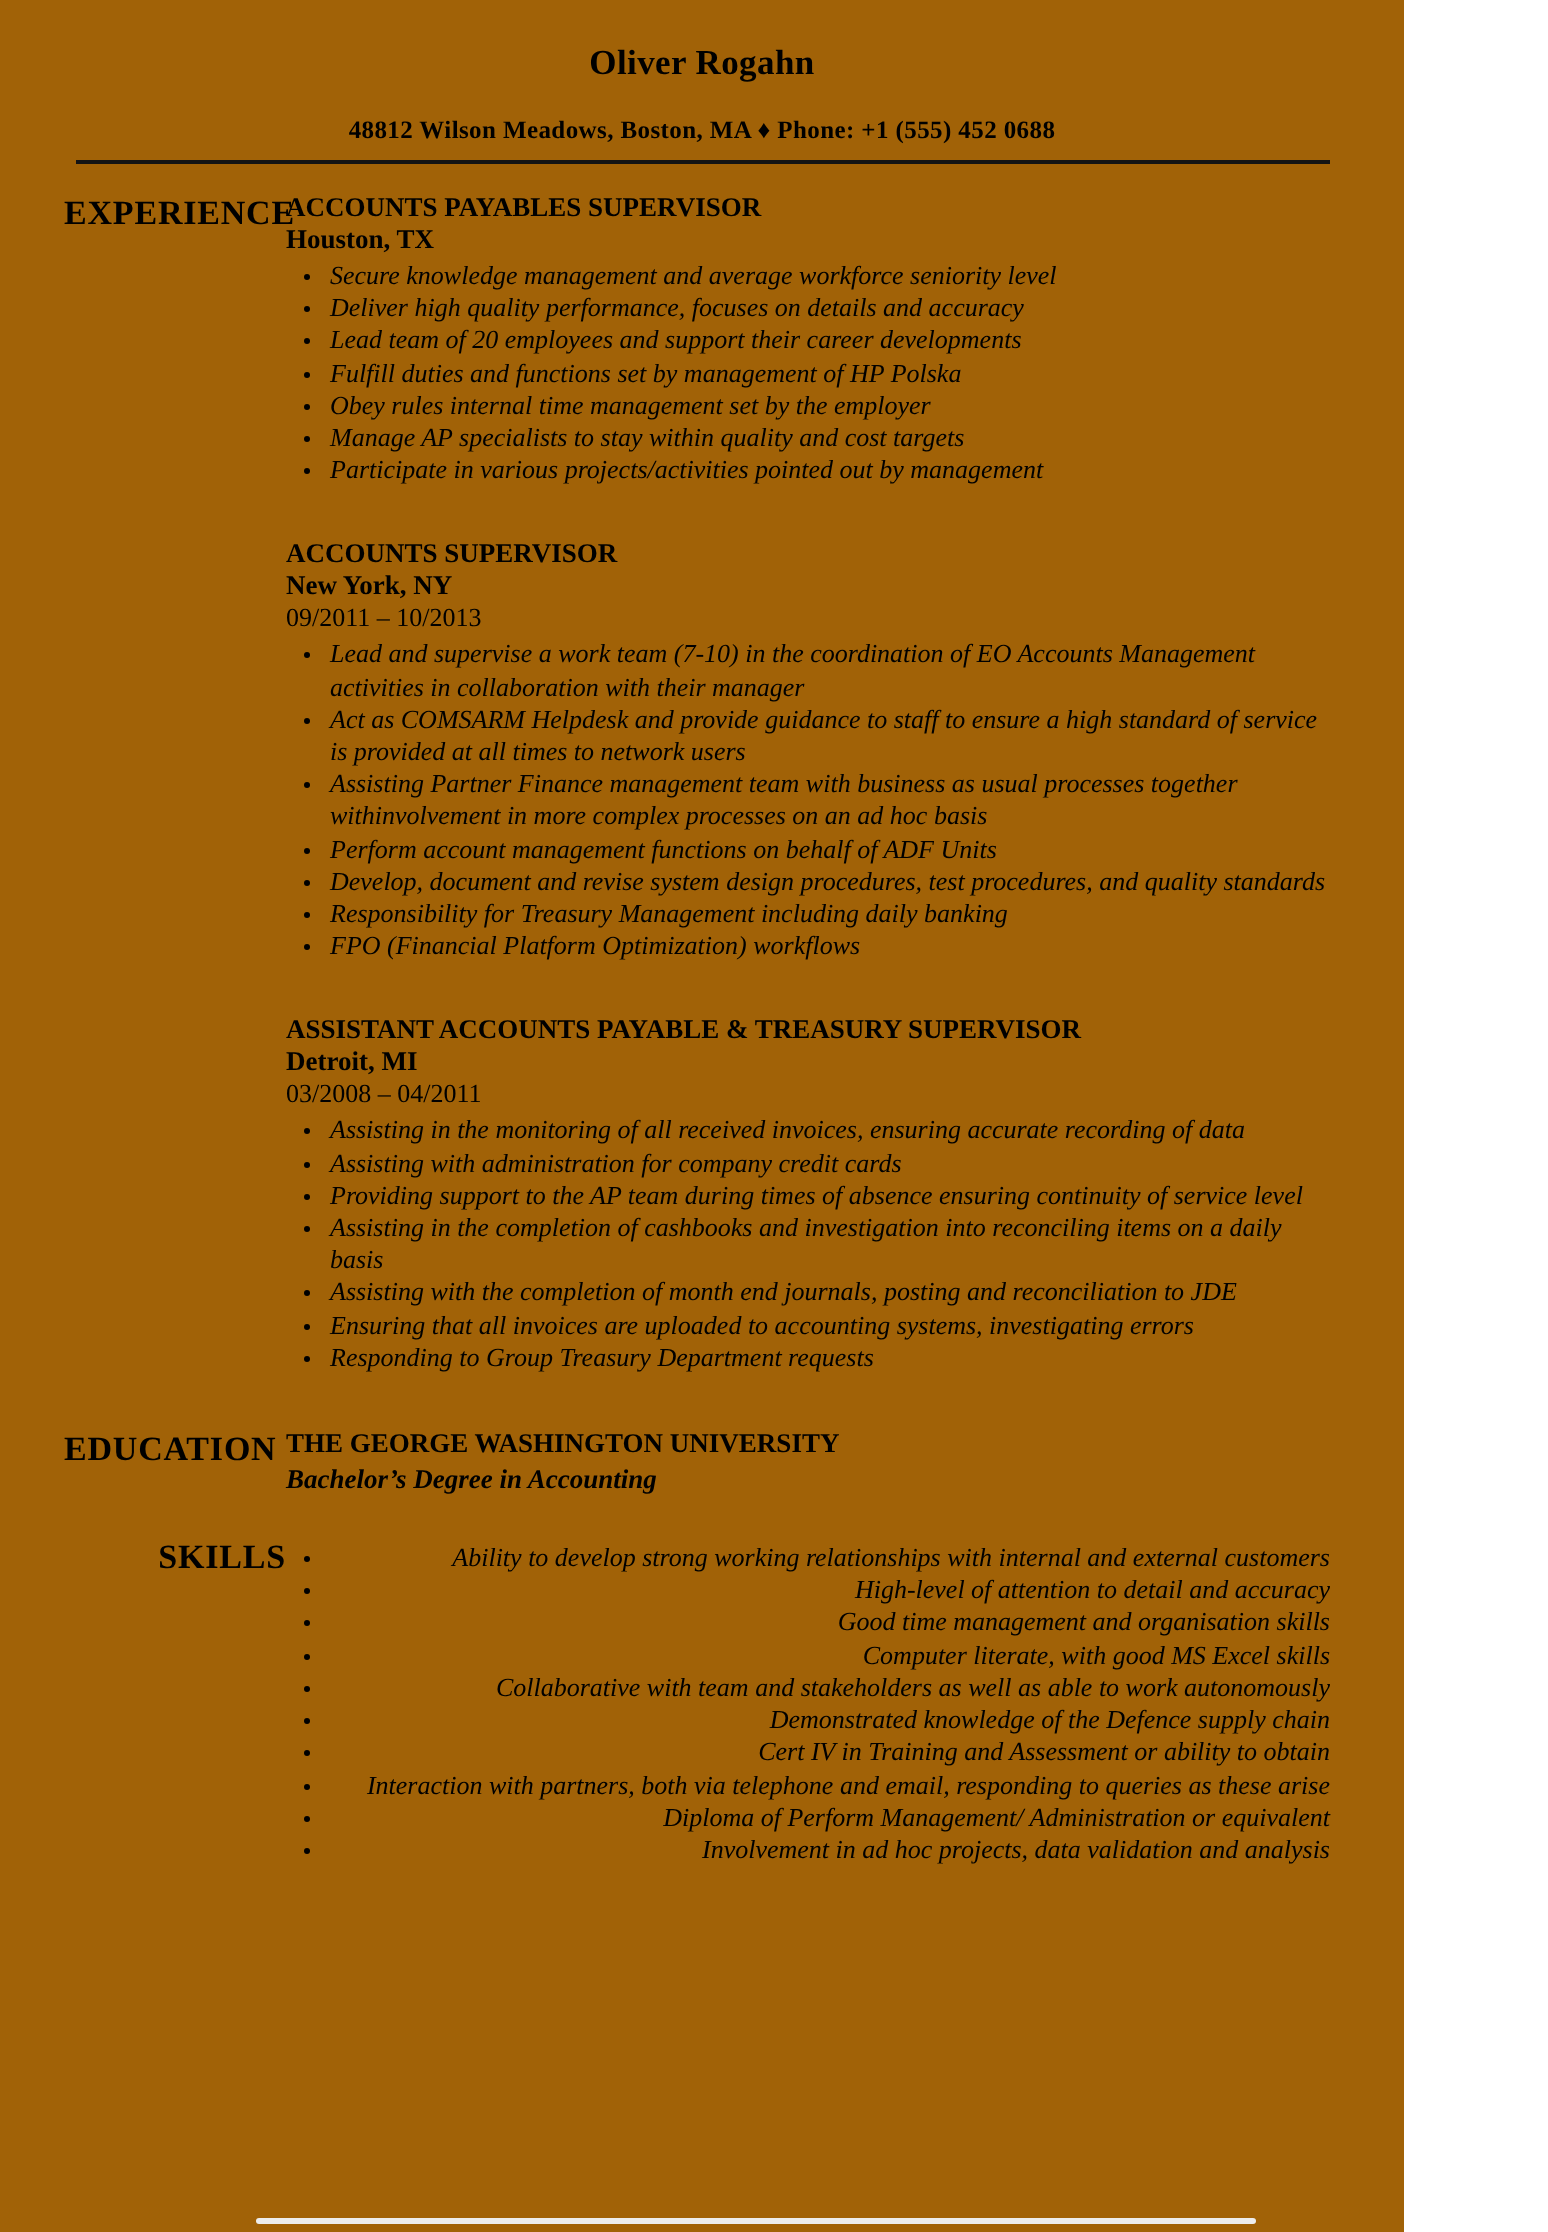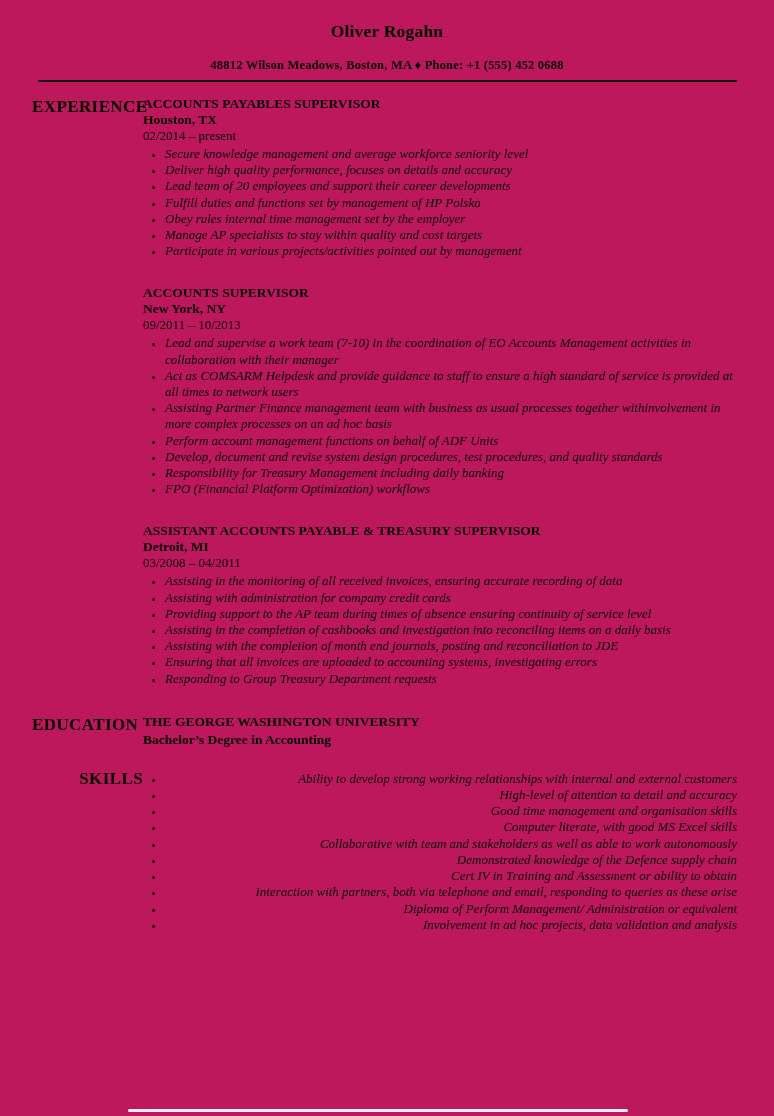--- a/index.html
+++ b/index.html
@@ -6,23 +6,23 @@
   html, body { background: #ffffff; }
   body {
     width: 774px;
     height: 1116px;
     font-family: "Liberation Serif", "DejaVu Serif", serif;
     color: #000;
     position: relative;
     overflow: hidden;
   }
   .page {
-    width: 774px;
+    width: 702px;
     height: 1116px;
-    background: #be185d;
+    background: #a16207;
     position: relative;
   }
   
   .header {
     text-align: center;
     padding-top: 21px;
   }
   .name {
     font-size: 17.5px;
     font-weight: bold;
@@ -89,20 +89,21 @@
   .school {
     font-weight: bold;
     font-size: 13.5px;
     line-height: 15px;
   }
   .degree {
     font-weight: bold;
     font-size: 13.5px;
     line-height: 15px;
     margin-top: 3px;
+    font-style: italic;
   }
   
   .bottom-edge {
     position: absolute;
     left: 128px;
     bottom: 4px;
     width: 500px;
     height: 3px;
     background: #ededed;
     border-radius: 2px;
@@ -120,21 +121,20 @@
   </div>
 
   <div class="content">
 
     <div class="section">
       <div class="section-label">EXPERIENCE</div>
       <div class="section-body">
           <div class="job">
             <div class="job-title">ACCOUNTS PAYABLES SUPERVISOR</div>
             <div class="job-location">Houston, TX</div>
-            <div class="job-dates">02/2014 – present</div>
             <ul class="bullets">
               <li>Secure knowledge management and average workforce seniority level</li>
               <li>Deliver high quality performance, focuses on details and accuracy</li>
               <li>Lead team of 20 employees and support their career developments</li>
               <li>Fulfill duties and functions set by management of HP Polska</li>
               <li>Obey rules internal time management set by the employer</li>
               <li>Manage AP specialists to stay within quality and cost targets</li>
               <li>Participate in various projects/activities pointed out by management</li>
             </ul>
           </div>

